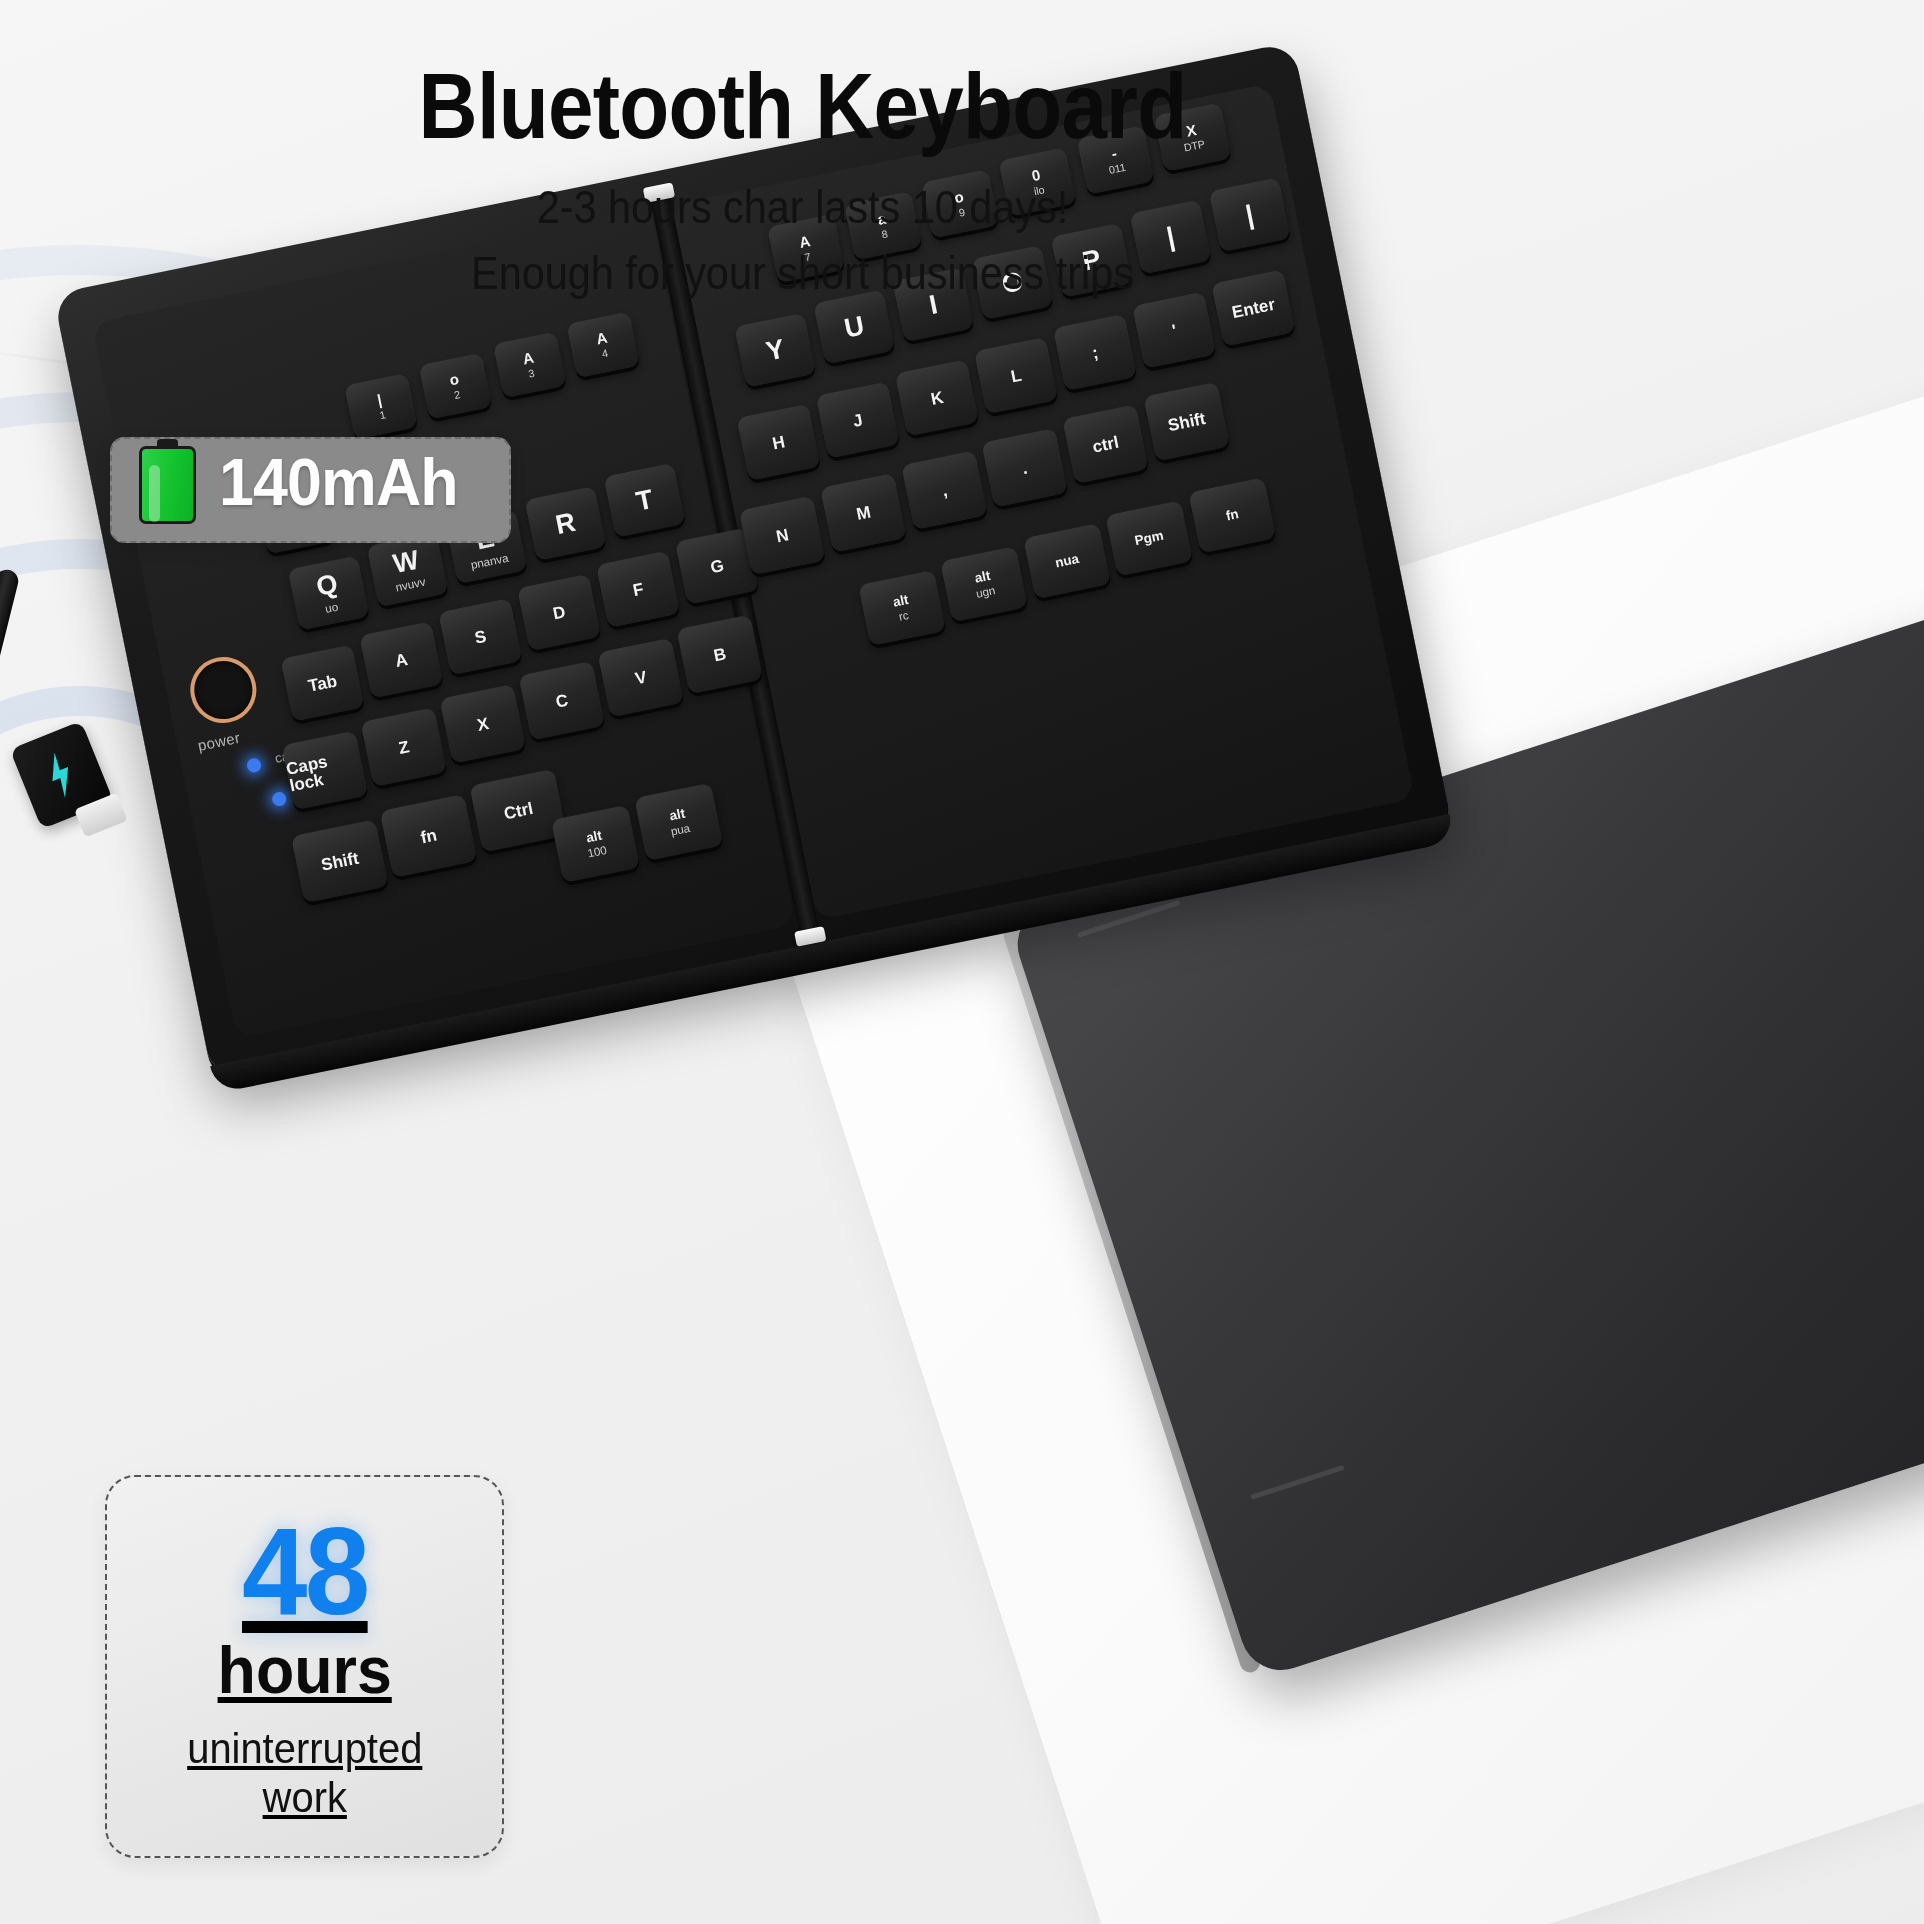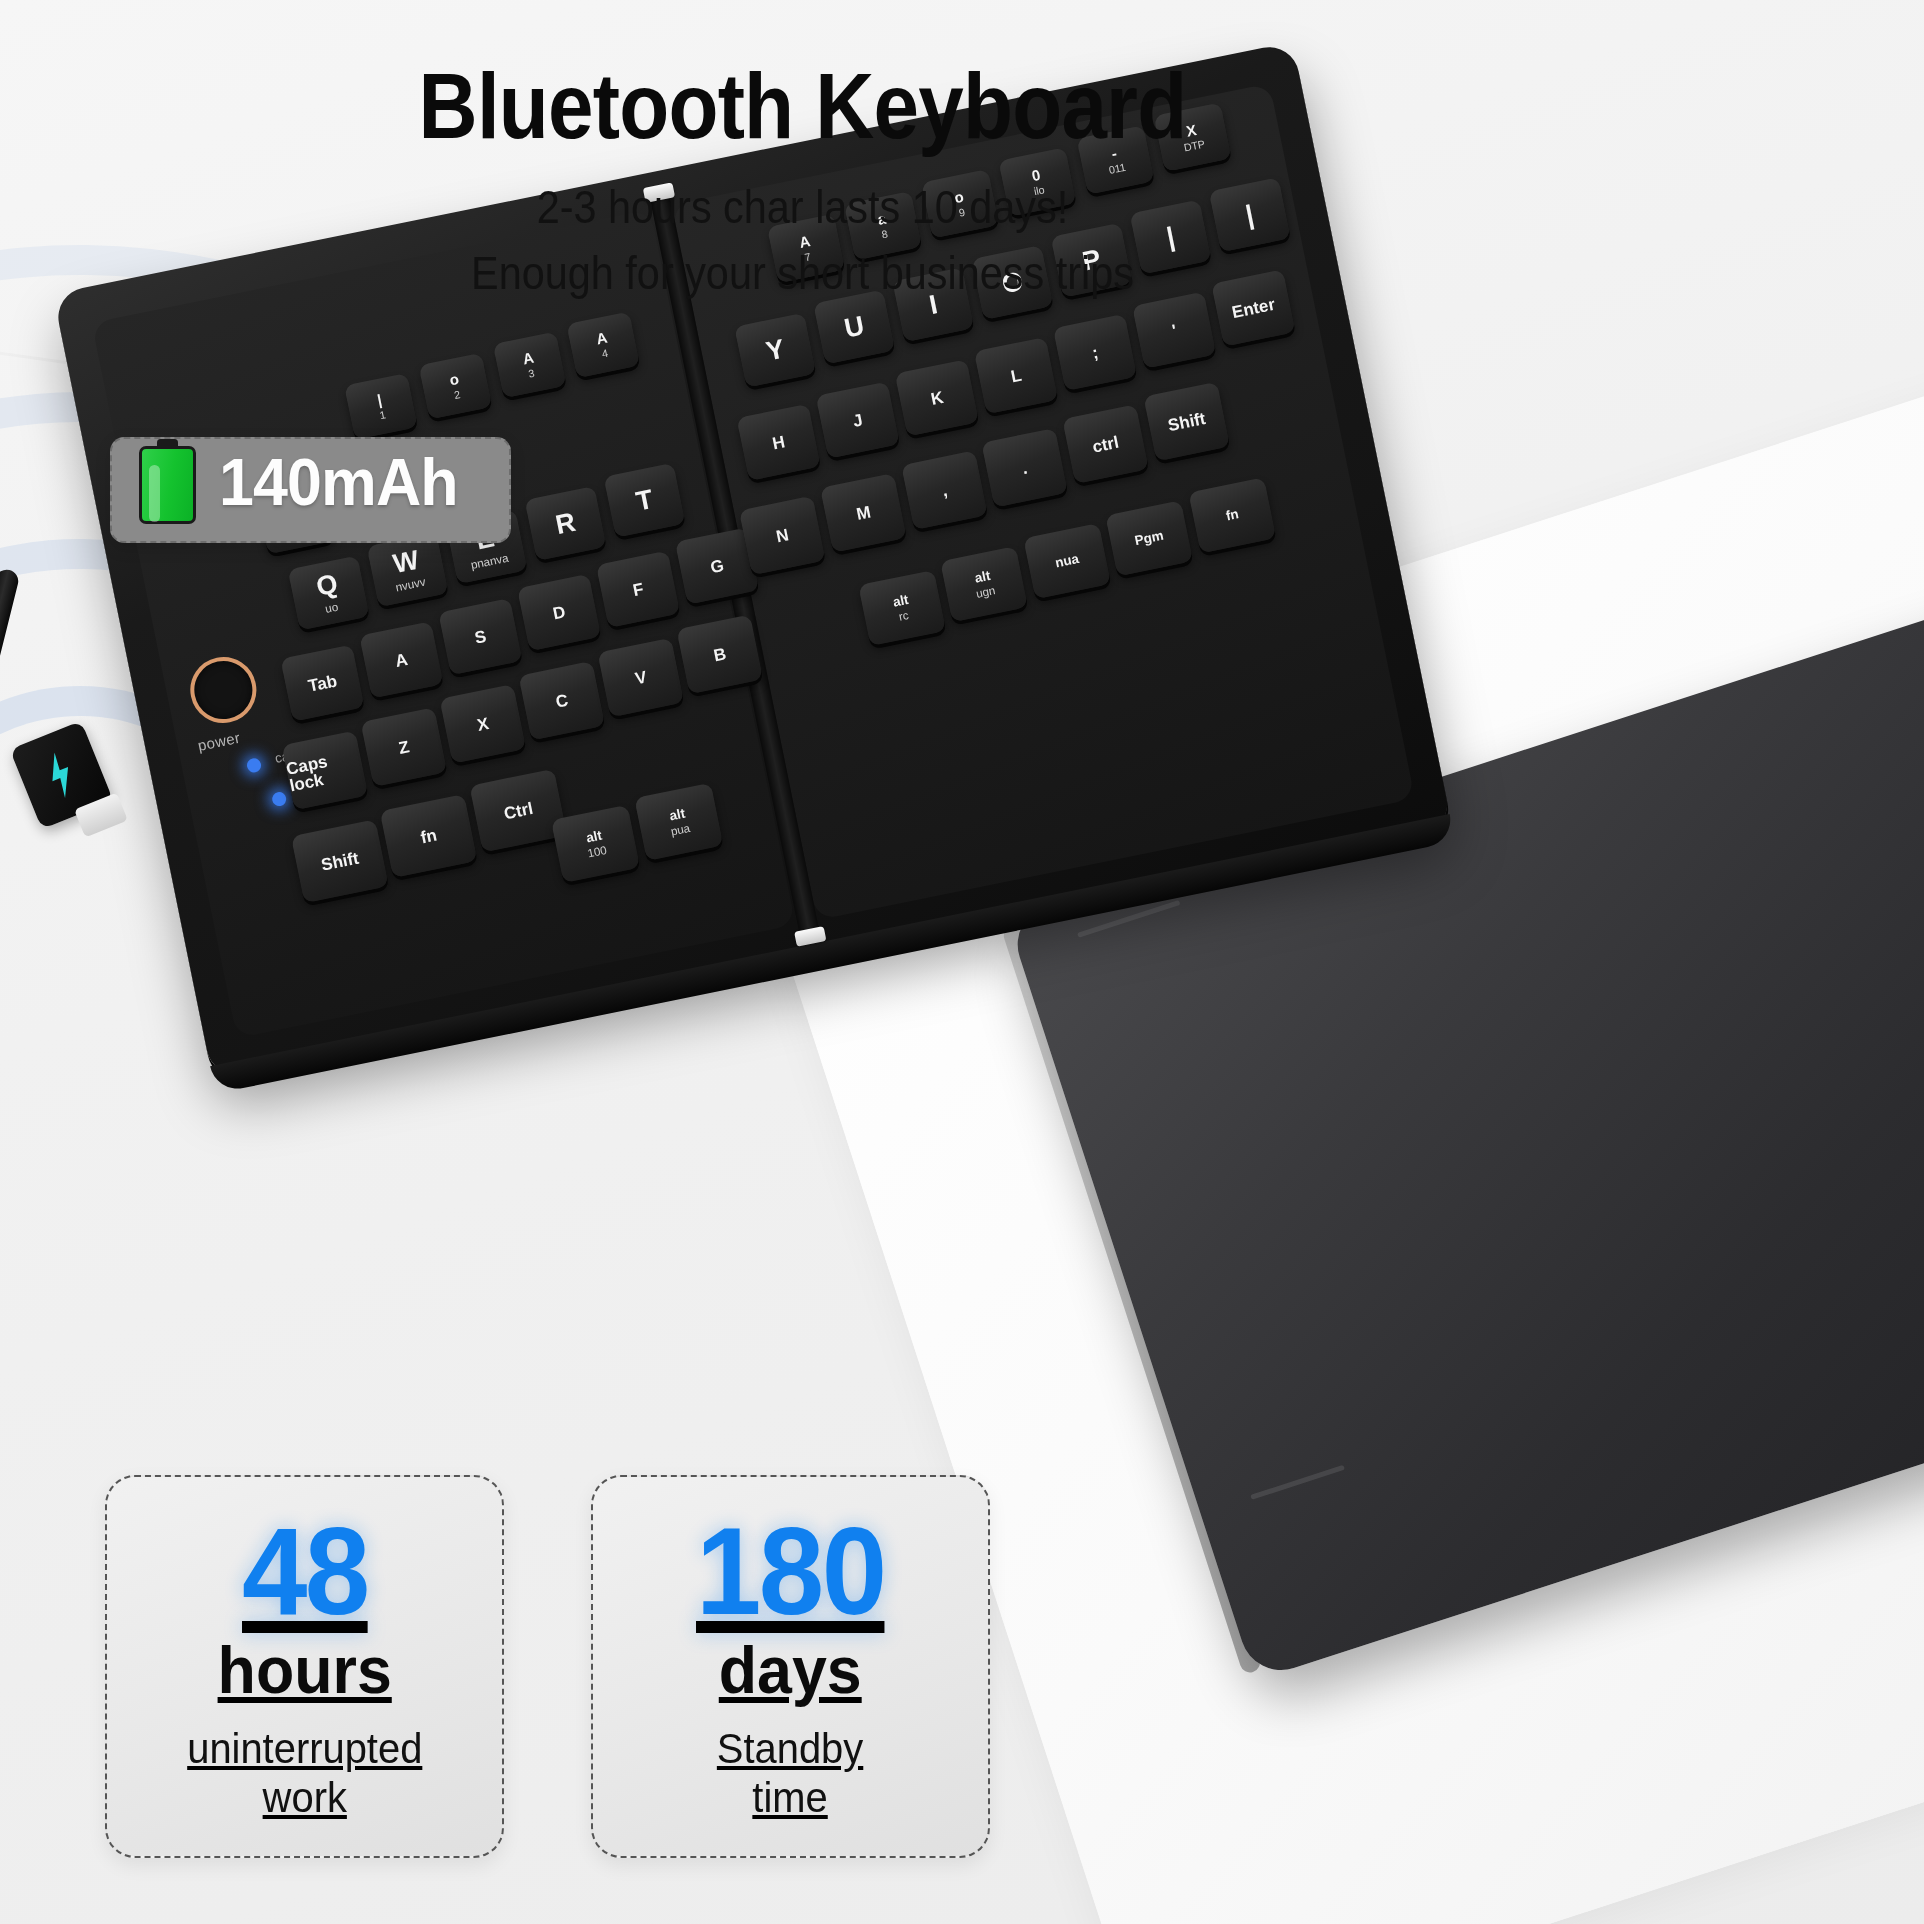--- a/index.html
+++ b/index.html
@@ -460,24 +460,16 @@
 
   <div class="cards">
     <div class="card">
       <div class="num">48</div>
       <div class="unit">hours</div>
       <div class="desc">
         <span>uninterrupted</span><br>
         <span>work</span>
       </div>
     </div>
-    <div class="card">
-      <div class="num">180</div>
-      <div class="unit">days</div>
-      <div class="desc">
-        <span>Standby</span><br>
-        <span>time</span>
-      </div>
-    </div>
   </div>
 
 </div>
 
 
 </body></html>

